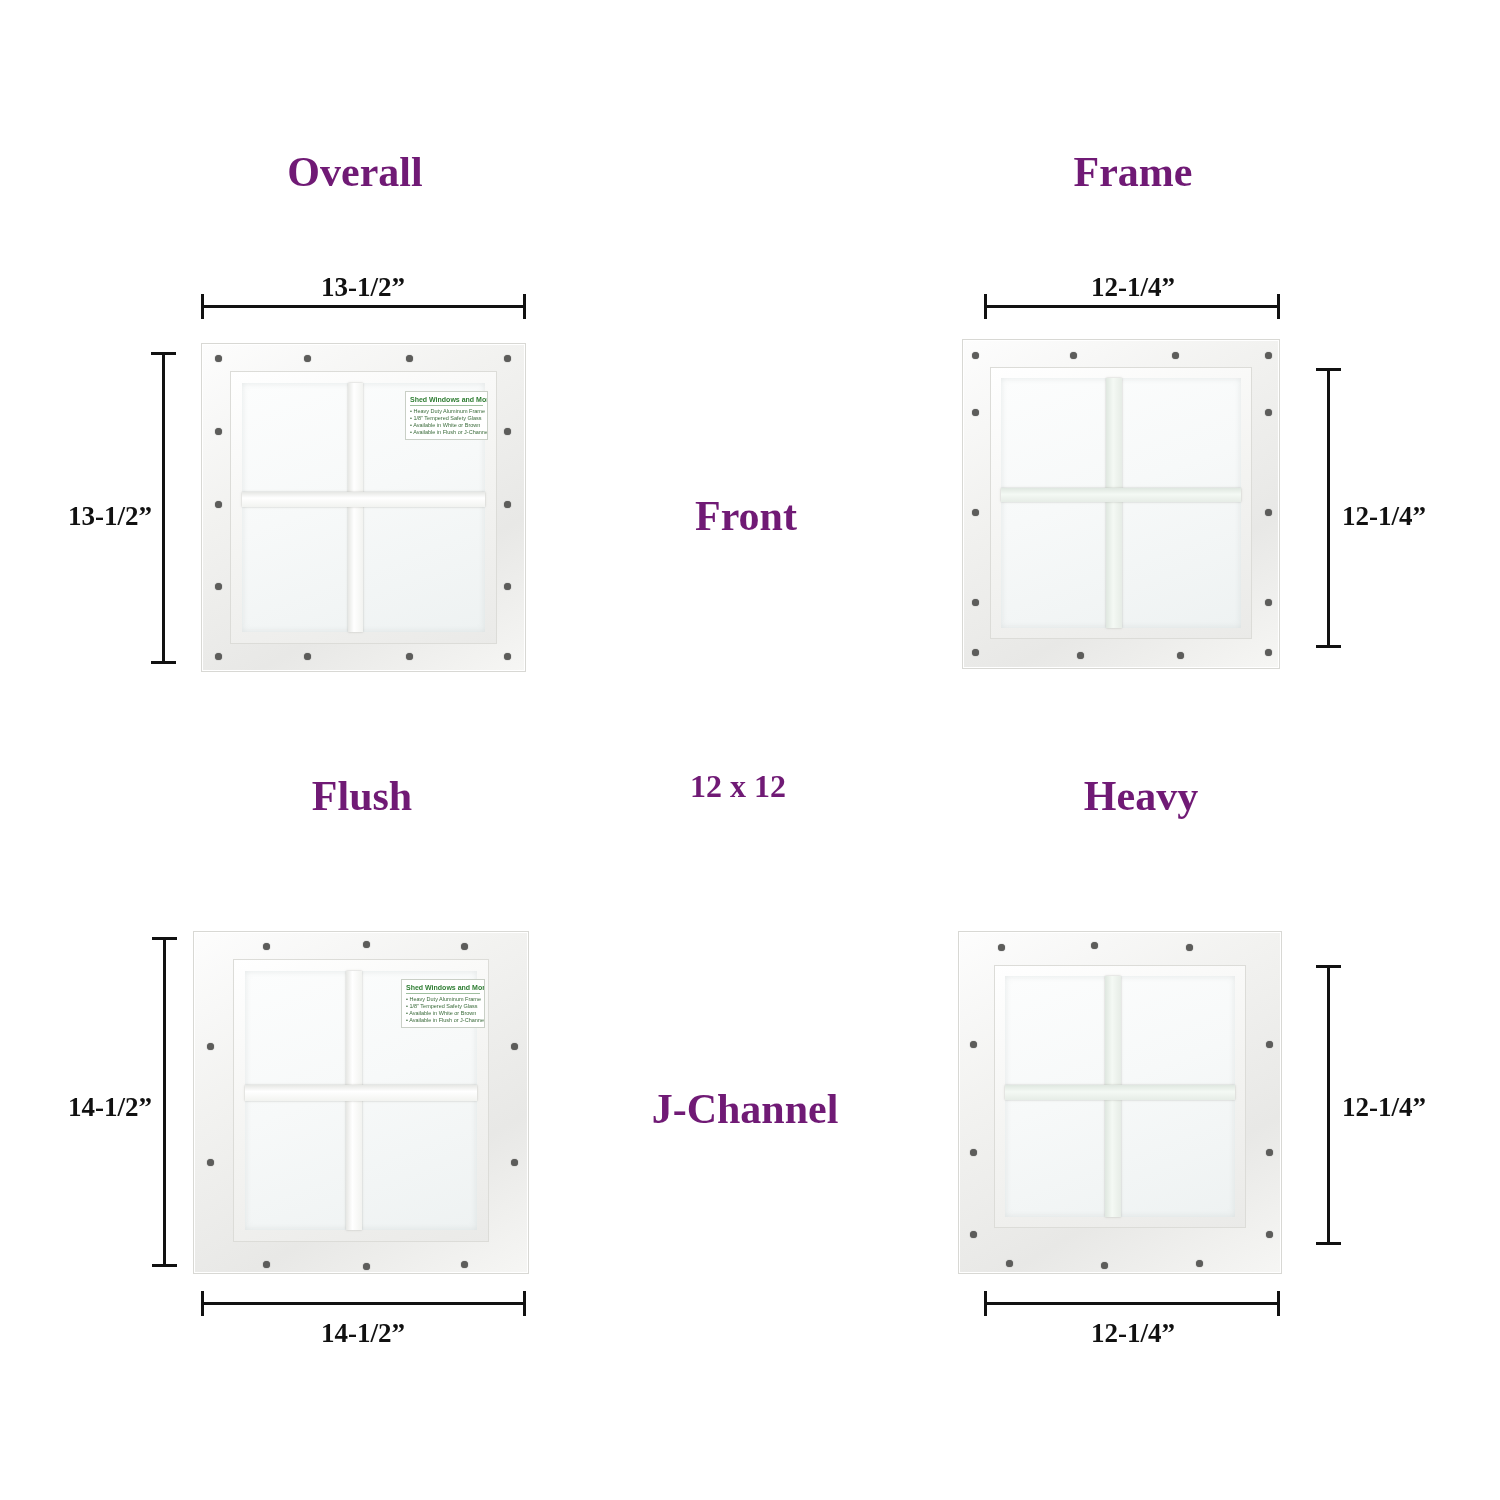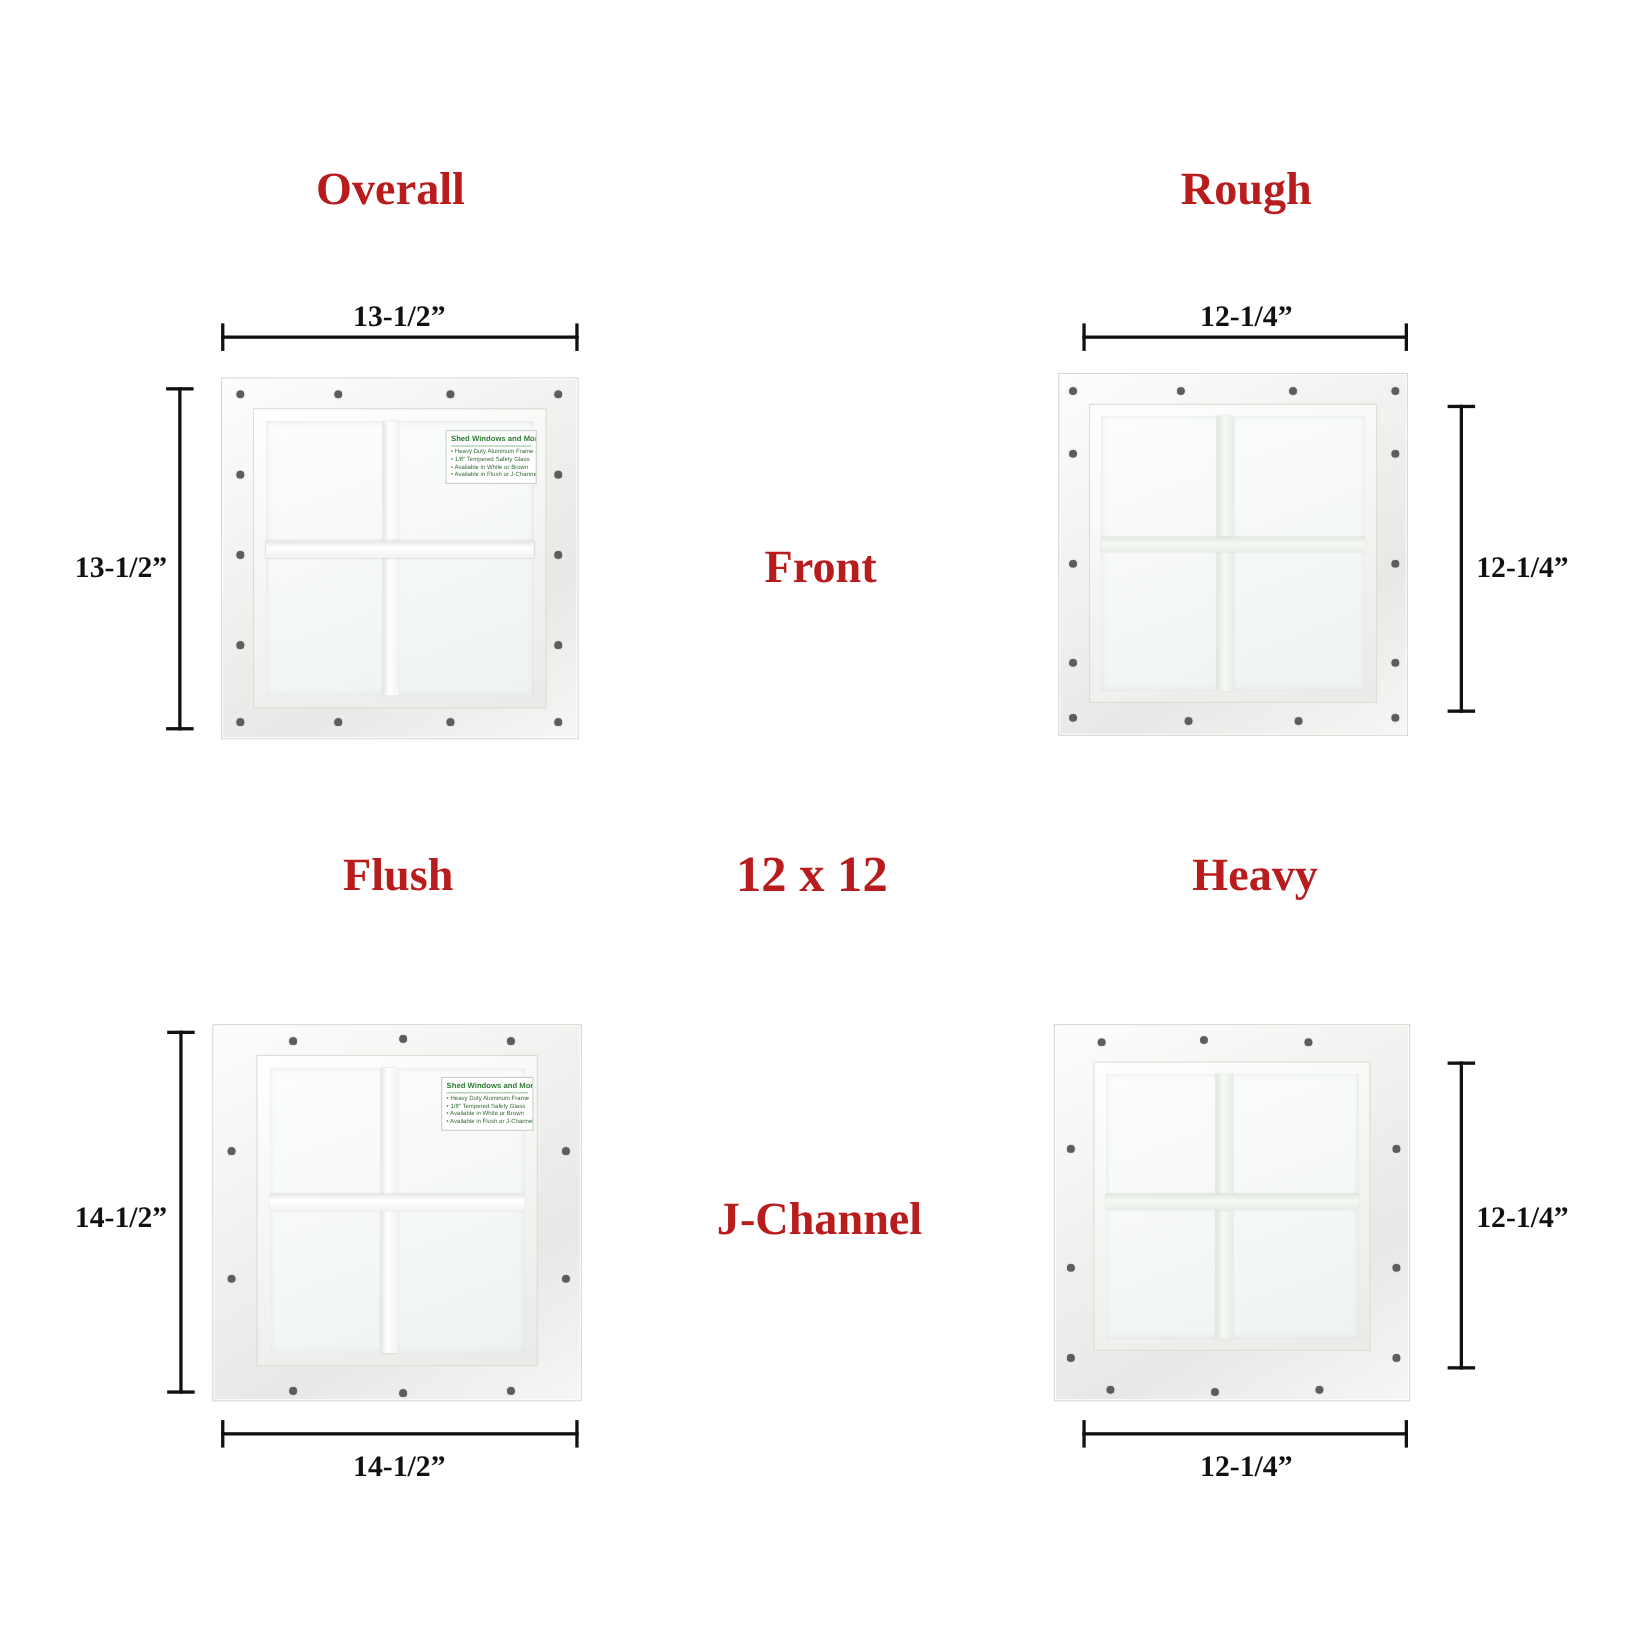--- a/index.html
+++ b/index.html
@@ -19,30 +19,30 @@
   .stage {
     position: absolute;
     inset: 0;
   }
 
   
   .label {
     position: absolute;
     font-family: "Liberation Serif", serif;
     font-weight: bold;
-    color: #b91c1c;
+    color: #701a75;
     white-space: nowrap;
     text-align: center;
     transform: translateX(-50%);
   }
   .label.big {
     font-size: 42px;
   }
   .label.center-big {
-    font-size: 46px;
+    font-size: 32px;
   }
 
   .dim-text {
     position: absolute;
     font-family: "Liberation Serif", serif;
     font-weight: bold;
     font-size: 27px;
     color: #111111;
     white-space: nowrap;
     transform: translateX(-50%);
@@ -176,21 +176,21 @@
     margin: 1px 0 2px 0;
   }
 </style>
 </head>
 <body>
 
 <div class="stage">
 
   <div class="label big" style="left:355px; top:148px;">Overall</div>
 
-  <div class="label big" style="left:1133px; top:148px;">Rough</div>
+  <div class="label big" style="left:1133px; top:148px;">Frame</div>
 
   <div class="label big" style="left:746px; top:492px;">Front</div>
 
   <div class="label big" style="left:362px; top:772px;">Flush</div>
 
   <div class="label center-big" style="left:738px; top:768px;">12 x 12</div>
 
   <div class="label big" style="left:1141px; top:772px;">Heavy</div>
 
   <div class="label big" style="left:745px; top:1085px;">J-Channel</div>

